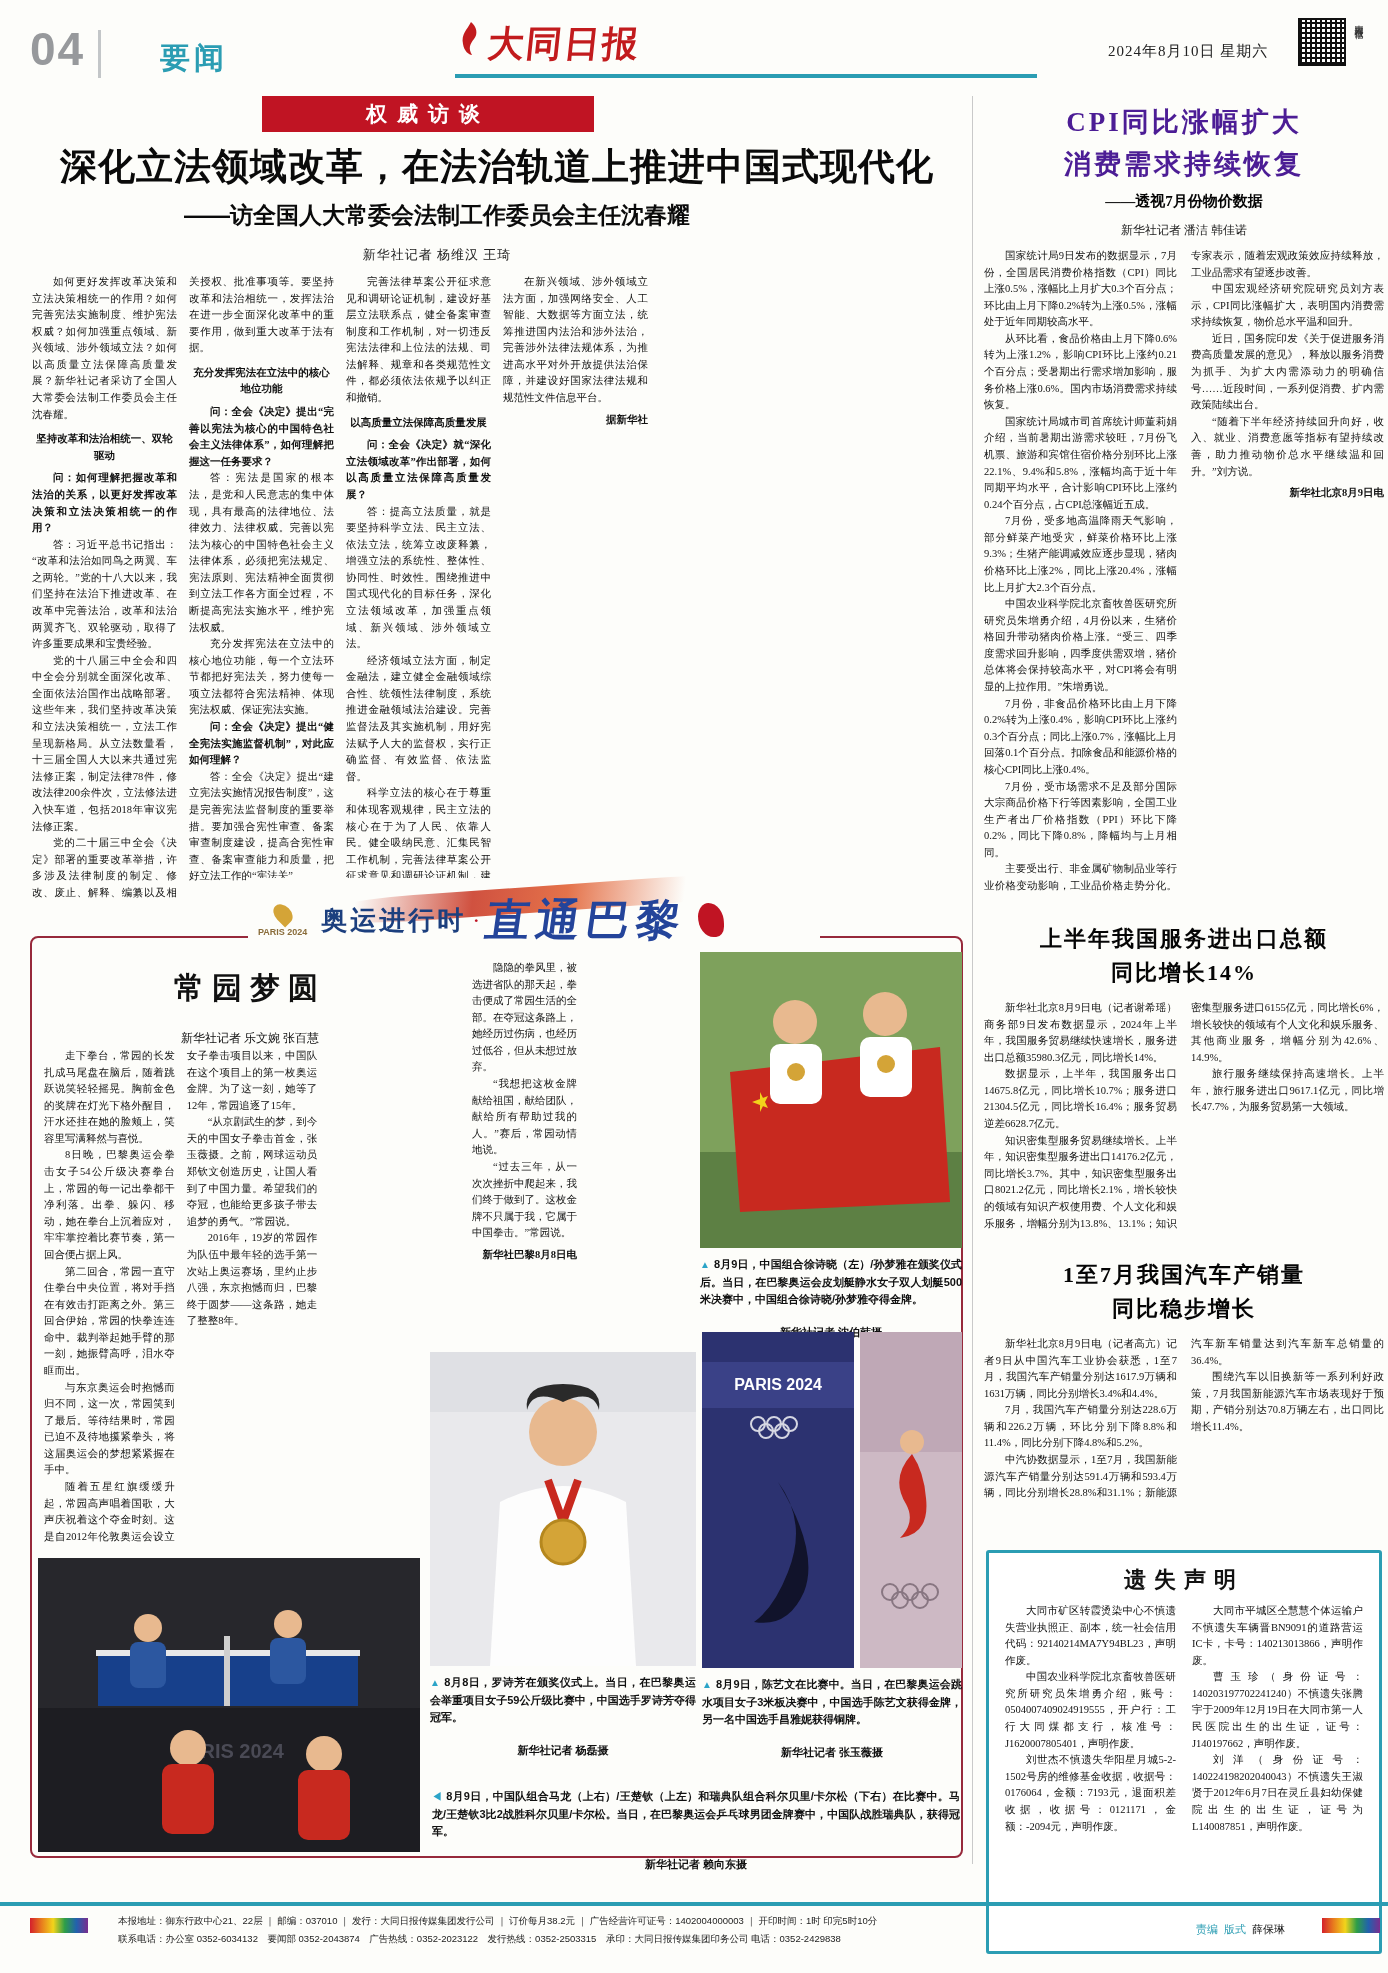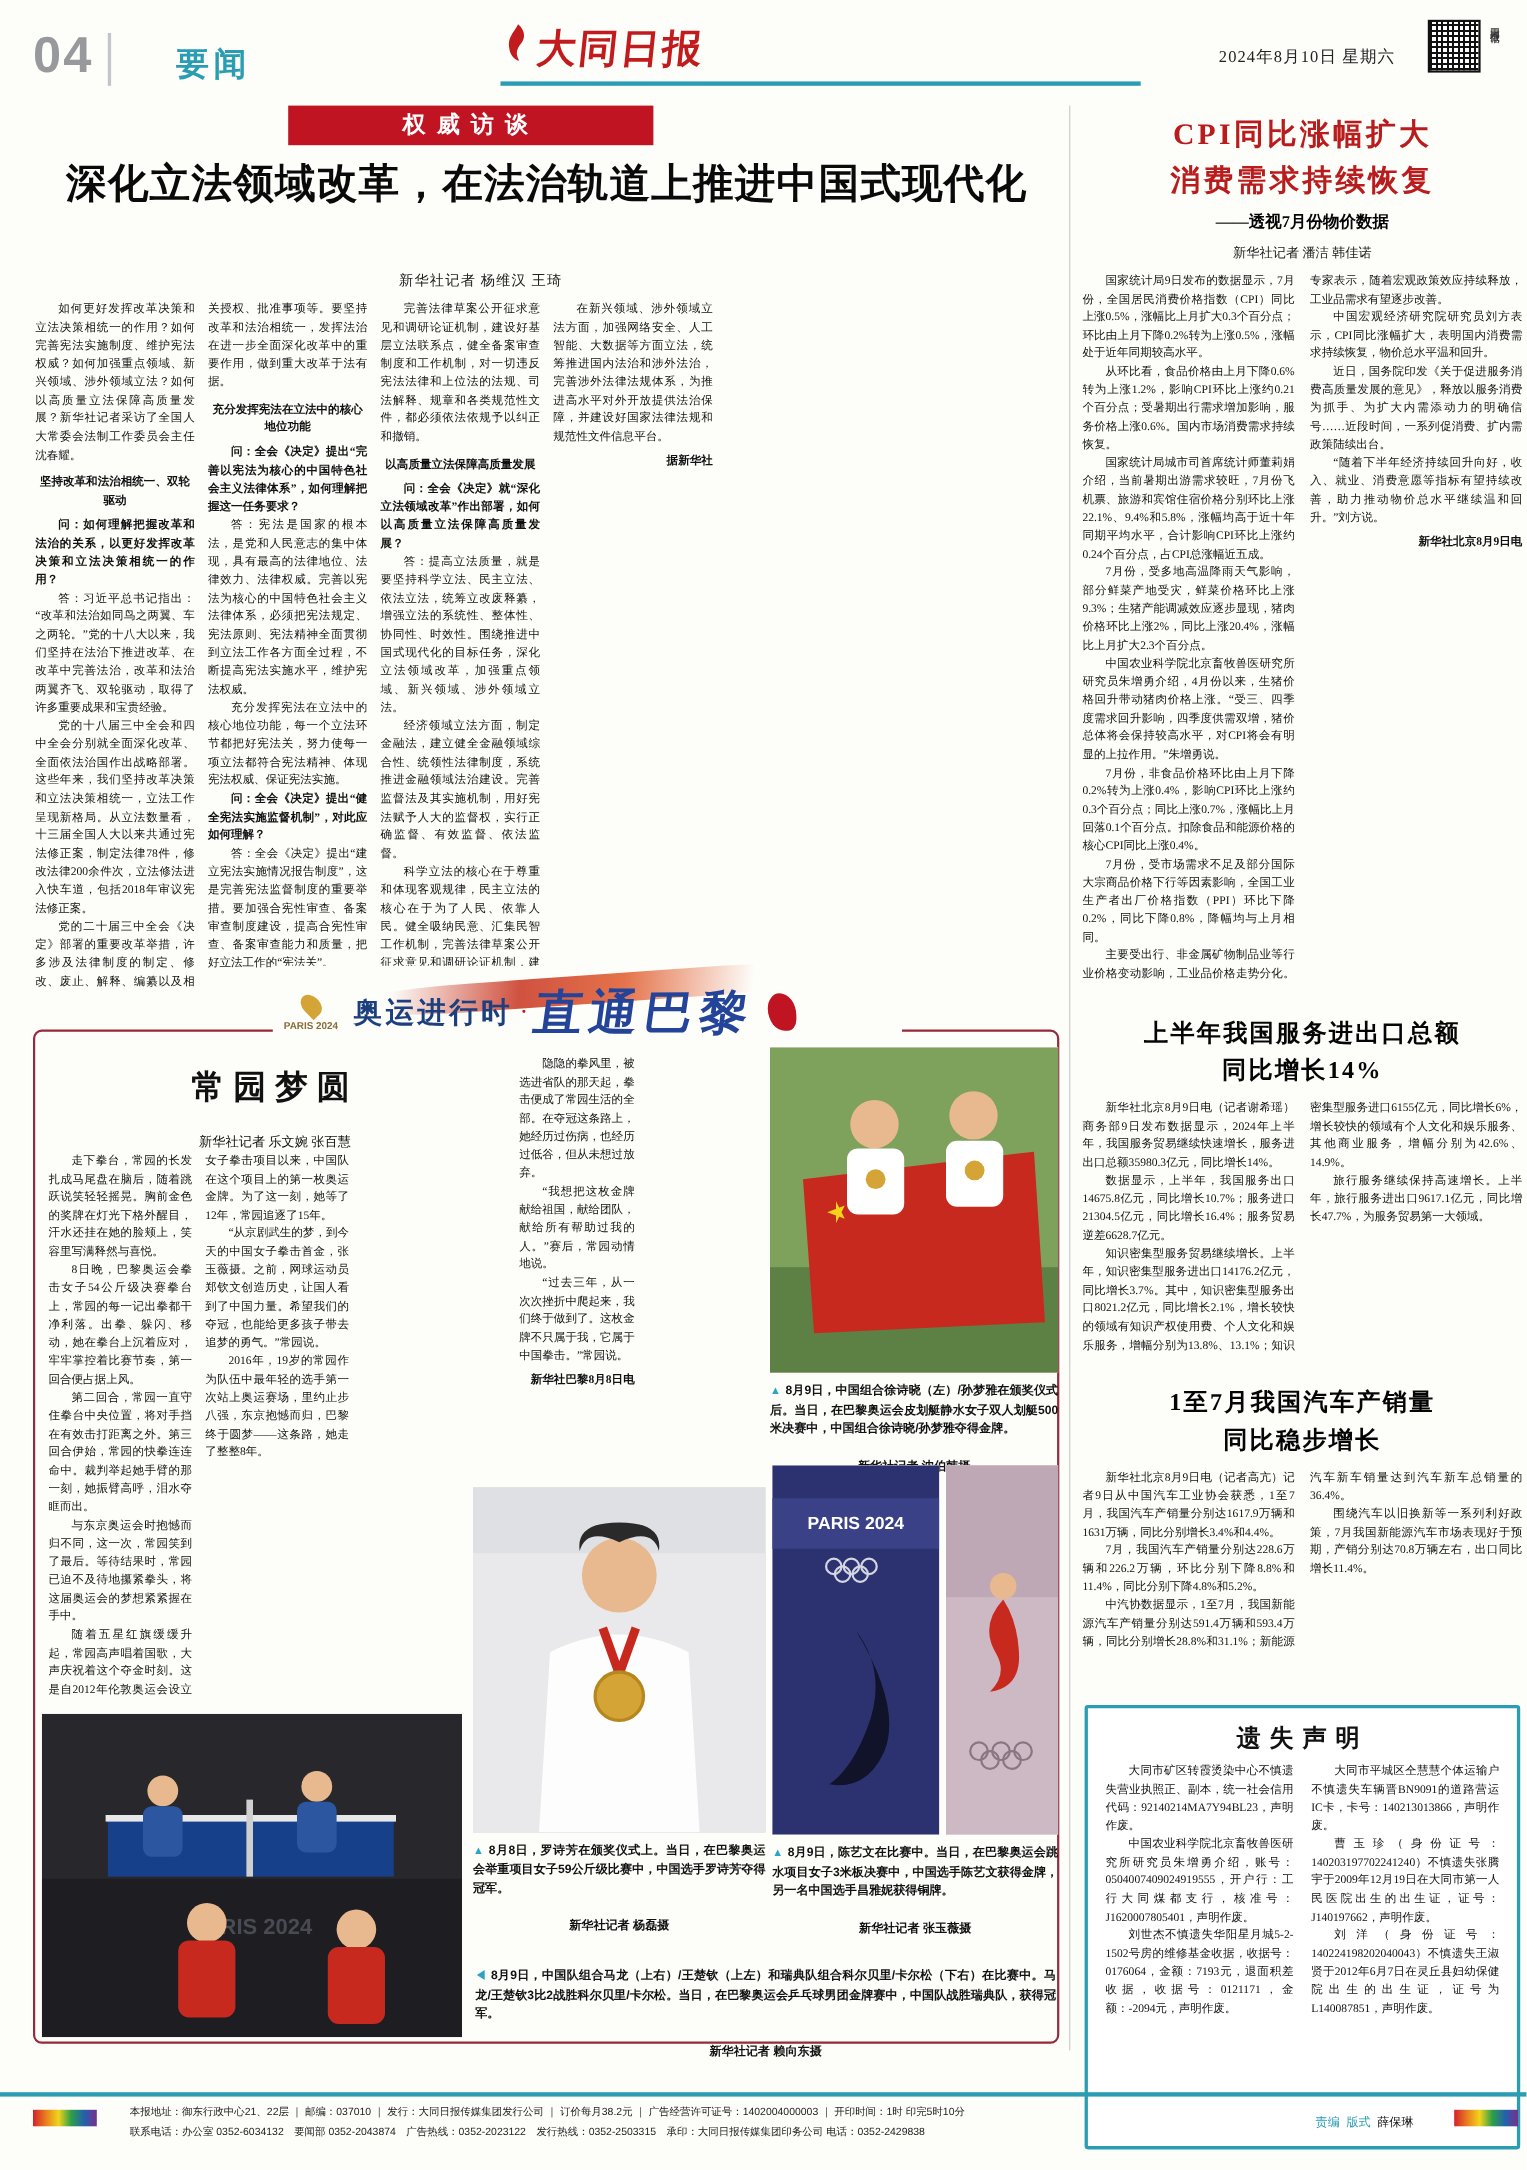--- a/index.html
+++ b/index.html
@@ -38,21 +38,21 @@
   .txt p { font-size:10.5px; line-height:1.58; text-indent:2em; }
   .txt p.k-h { text-indent:0; text-align:center; font-weight:700; font-family:"Liberation Sans",sans-serif; margin:7px 0; }
   .txt p.k-q { font-weight:700; }
   .txt p.k-cr { text-indent:0; text-align:right; font-weight:700; margin-top:5px; }
   .col6 { column-count:6; column-gap:12px; }
   .col3 { column-count:3; column-gap:12px; }
   .col2 { column-count:2; column-gap:14px; }
   .v-divider { width:1px; background:#c9c9c9; }
 
   
-  .r-title { font: 900 27px "Liberation Serif", serif; letter-spacing:3px; text-align:center; color:#b91c1c; }
+  .r-title { font: 900 27px "Liberation Serif", serif; letter-spacing:3px; text-align:center; color:#4c1d95; }
   .r-sub { font: 700 15px "Liberation Serif", serif; text-align:center; color:#050505; }
   .r-byline { font: 12px "Liberation Serif", serif; text-align:center; color:#222; }
   .m-title { font: 900 22px "Liberation Serif", serif; letter-spacing:2px; text-align:center; color:#050505; }
 
   
   .lost-box { border:3px solid #2b9db3; border-radius:3px; background:#fff; padding:12px 16px 8px; }
   .lost-title { font: 900 22px "Liberation Serif", serif; letter-spacing:8px; text-align:center; margin-bottom:8px; }
 
   
   .oly-frame { border:2px solid #97293b; border-radius:8px; }
@@ -101,20 +101,21 @@
   </div>
   <div class="abs teal-rule" style="left:455px;top:74px;width:582px;height:4px;"></div>
   <div class="abs date-line" style="left:1108px;top:42px;">2024年8月10日 星期六</div>
   <div class="abs qr" style="left:1298px;top:18px;"></div>
   <div class="abs qr-label" style="left:1352px;top:18px;">大同日报微信</div>
 
   <div class="abs v-divider" style="left:972px;top:96px;height:1768px;"></div>
 
   <div class="abs kicker" style="left:262px;top:96px;width:332px;">权威访谈</div>
   <div class="abs main-title" style="left:32px;top:142px;width:930px;">深化立法领域改革，在法治轨道上推进中国式现代化</div>
+  <div class="abs main-subtitle" style="left:32px;top:200px;width:810px;">——访全国人大常委会法制工作委员会主任沈春耀</div>
   <div class="abs byline" style="left:32px;top:246px;width:810px;">新华社记者 杨维汉 王琦</div>
   <div class="abs txt col6" style="left:32px;top:274px;width:930px;height:636px;">
       <p>如何更好发挥改革决策和立法决策相统一的作用？如何完善宪法实施制度、维护宪法权威？如何加强重点领域、新兴领域、涉外领域立法？如何以高质量立法保障高质量发展？新华社记者采访了全国人大常委会法制工作委员会主任沈春耀。</p>
       <p class="k-h">坚持改革和法治相统一、双轮驱动</p>
       <p class="k-q">问：如何理解把握改革和法治的关系，以更好发挥改革决策和立法决策相统一的作用？</p>
       <p>答：习近平总书记指出：“改革和法治如同鸟之两翼、车之两轮。”党的十八大以来，我们坚持在法治下推进改革、在改革中完善法治，改革和法治两翼齐飞、双轮驱动，取得了许多重要成果和宝贵经验。</p>
       <p>党的十八届三中全会和四中全会分别就全面深化改革、全面依法治国作出战略部署。这些年来，我们坚持改革决策和立法决策相统一，立法工作呈现新格局。从立法数量看，十三届全国人大以来共通过宪法修正案，制定法律78件，修改法律200余件次，立法修法进入快车道，包括2018年审议宪法修正案。</p>
       <p>党的二十届三中全会《决定》部署的重要改革举措，许多涉及法律制度的制定、修改、废止、解释、编纂以及相关授权、批准事项等。要坚持改革和法治相统一，发挥法治在进一步全面深化改革中的重要作用，做到重大改革于法有据。</p>
       <p class="k-h">充分发挥宪法在立法中的核心地位功能</p>
       <p class="k-q">问：全会《决定》提出“完善以宪法为核心的中国特色社会主义法律体系”，如何理解把握这一任务要求？</p>

